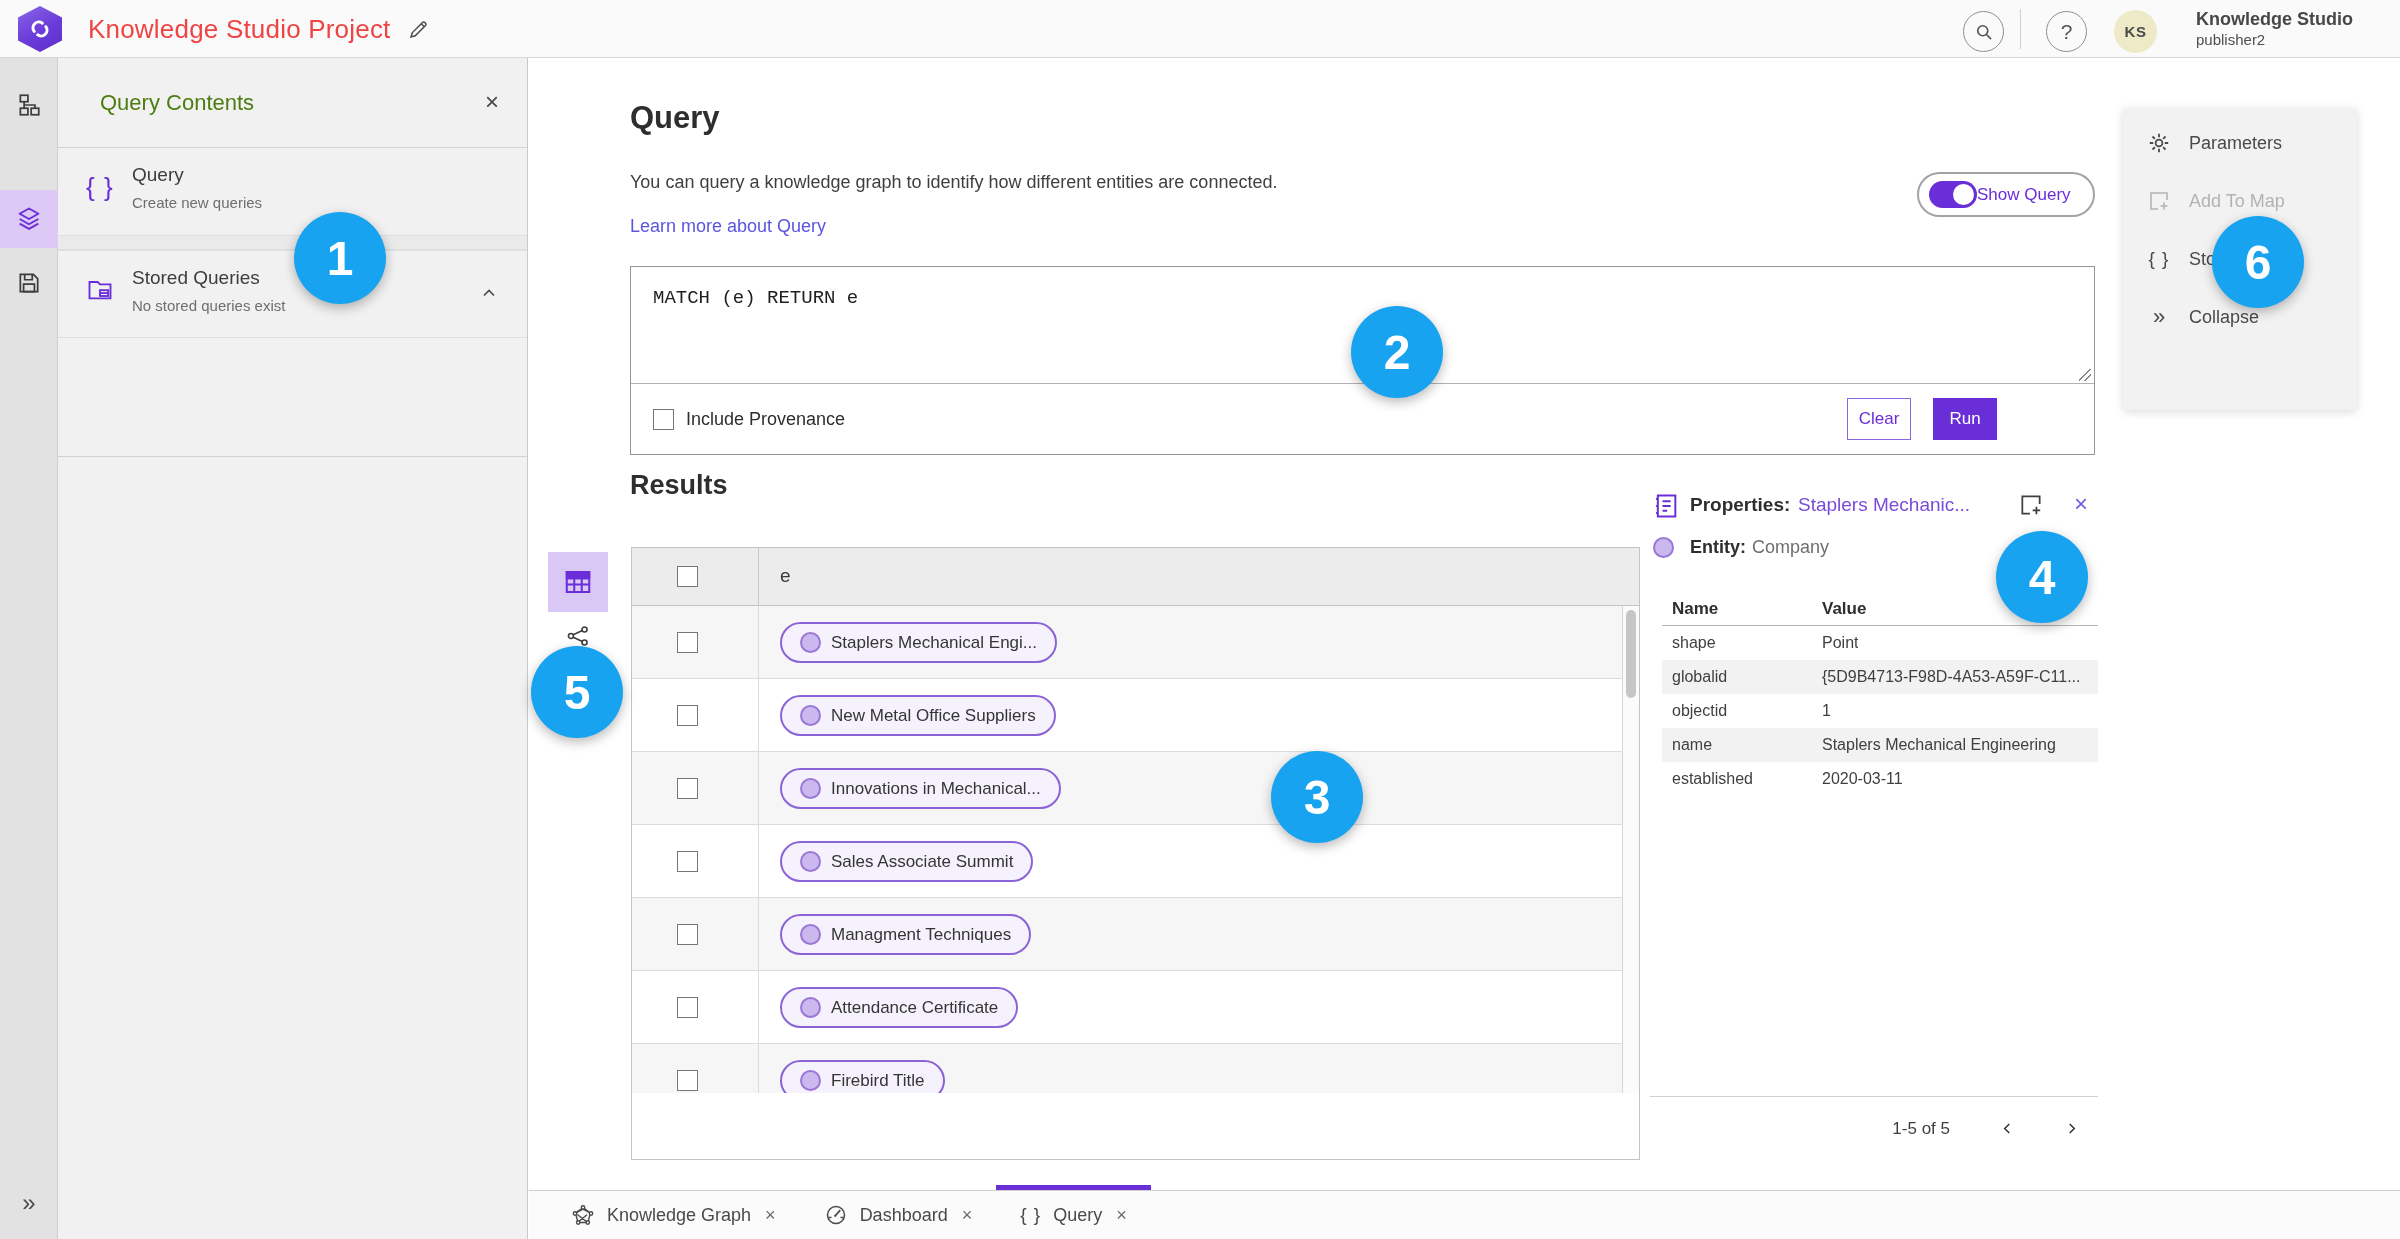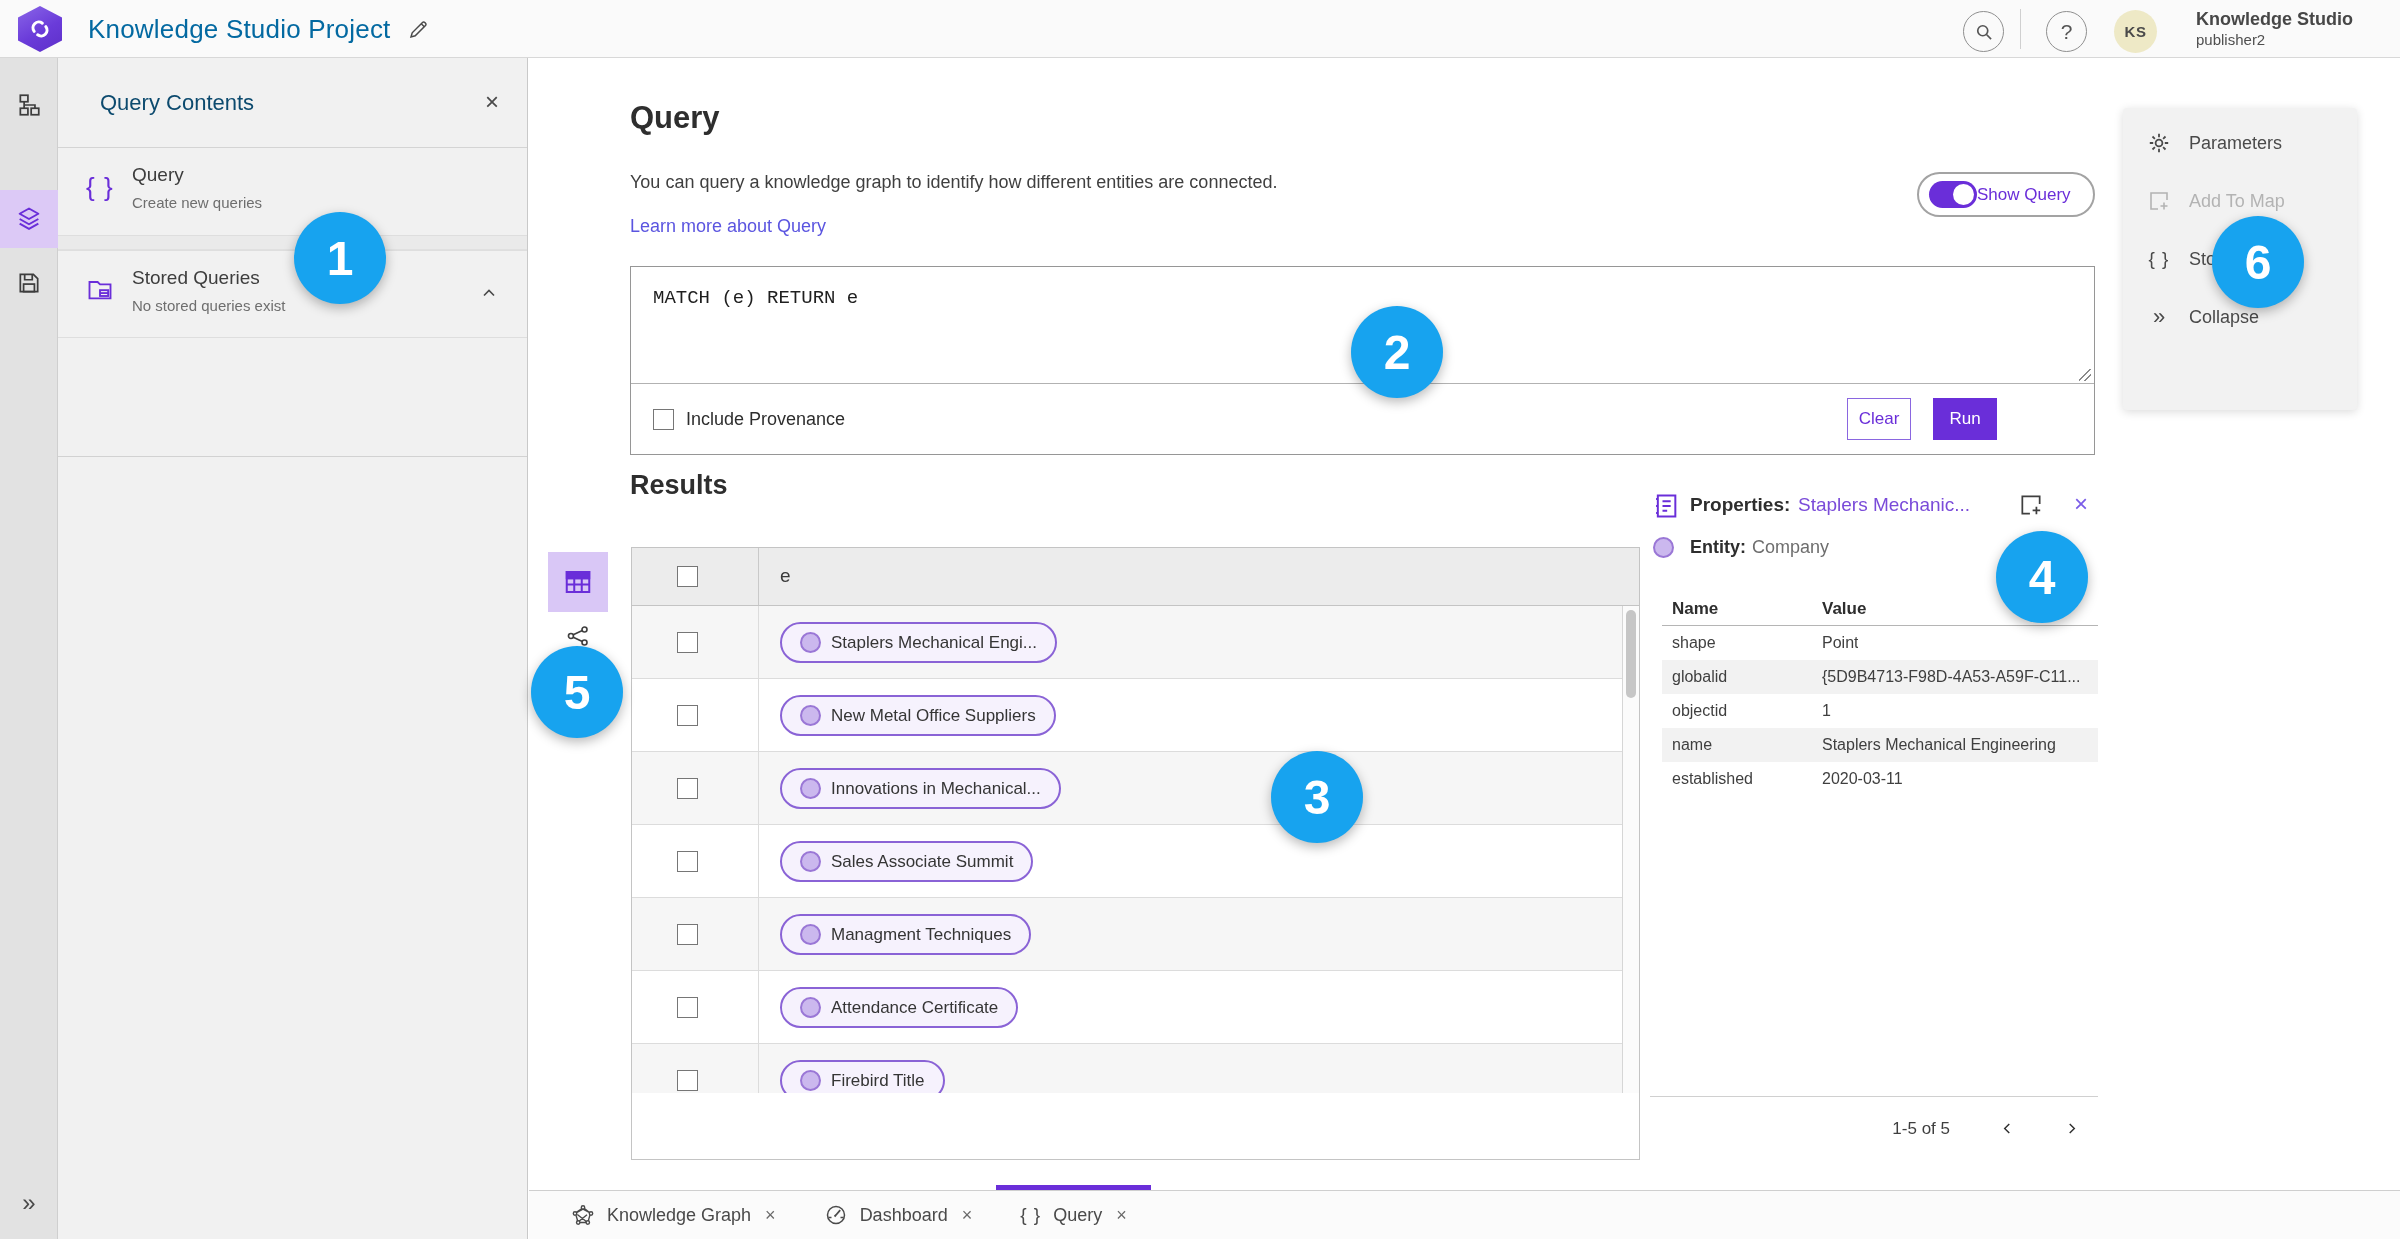--- a/index.html
+++ b/index.html
@@ -4,39 +4,39 @@
 <style>
   * { margin:0; padding:0; box-sizing:border-box; }
   html,body { background:#fff; }
   body { font-family:"Liberation Sans", sans-serif; color:#3a3a3a; }
   #app { position:relative; width:2400px; height:1239px; background:#ffffff; overflow:hidden; }
 
   
   .app-header { position:absolute; left:0; top:0; width:2400px; height:58px; background:#fafafa; border-bottom:1px solid #d8d8d8; }
   .logo { position:absolute; left:18px; top:6px; width:44px; height:46px; }
   .logo .hex { width:44px; height:46px; background:linear-gradient(150deg,#8a66e8 0%,#6a3bd9 55%,#5d2fc9 100%); clip-path:polygon(50% 0,100% 25%,100% 75%,50% 100%,0 75%,0 25%); display:flex; align-items:center; justify-content:center; }
-  .app-title { position:absolute; left:88px; top:14px; font-size:26px; font-weight:500; color:#0369a1; letter-spacing:.2px; }
+  .app-title { position:absolute; left:88px; top:14px; font-size:26px; font-weight:500; color:#ef4444; letter-spacing:.2px; }
   .pencil-btn { position:absolute; left:402px; top:14px; width:32px; height:32px; display:flex; align-items:center; justify-content:center; color:#4a4a4a; }
   .hdr-circle { position:absolute; top:11px; width:41px; height:41px; border:1px solid #8f8f8f; border-radius:50%; display:flex; align-items:center; justify-content:center; color:#555; background:#fafafa; }
   .hdr-sep { position:absolute; left:2020px; top:9px; width:1px; height:40px; background:#d0d0d0; }
   .avatar { position:absolute; left:2114px; top:10px; width:43px; height:43px; border-radius:50%; background:#eee9c6; display:flex; align-items:center; justify-content:center; font-size:15px; font-weight:700; color:#4a4a4a; letter-spacing:.5px; }
   .user-block { position:absolute; left:2196px; top:8px; line-height:1.25; }
   .user-block .uname { font-size:18px; font-weight:700; color:#474747; }
   .user-block .usub { font-size:15px; color:#4f4f4f; }
 
   
   .rail { position:absolute; left:0; top:58px; width:58px; height:1181px; background:#e2e2e2; border-right:1px solid #cfcfcf; }
   .rail-item { position:absolute; left:0; width:58px; height:58px; display:flex; align-items:center; justify-content:center; color:#3d3d3d; cursor:pointer; }
   .rail-item.sel { background:#dcc9f6; color:#6a2ed9; }
   .rail-expand { position:absolute; left:0; bottom:22px; width:58px; text-align:center; font-size:24px; color:#4a4a4a; cursor:pointer; }
 
   
   .panel { position:absolute; left:58px; top:58px; width:470px; height:1181px; background:#f1f1f1; border-right:1px solid #c9c9c9; }
   .panel-hd { position:relative; height:90px; border-bottom:1px solid #d4d4d4; }
-  .panel-hd .t { position:absolute; left:42px; top:32px; font-size:22px; font-weight:500; color:#0c4a6e; }
+  .panel-hd .t { position:absolute; left:42px; top:32px; font-size:22px; font-weight:500; color:#4d7c0f; }
   .panel-close { position:absolute; right:28px; top:30px; font-size:24px; color:#4a4a4a; cursor:pointer; }
   .pitem { position:relative; height:88px; border-bottom:1px solid #dedede; }
   .pitem .picon { position:absolute; left:28px; top:24px; color:#6a2ed9; }
   .pitem .pt { position:absolute; left:74px; top:16px; font-size:19px; color:#3d3d3d; }
   .pitem .ps { position:absolute; left:74px; top:46px; font-size:15px; color:#6e6e6e; }
   .pitem .caret { position:absolute; right:28px; top:32px; color:#4a4a4a; }
   .gapstrip { height:14px; background:#eaeaea; border-bottom:1px solid #e0e0e0; }
   .filter-box { position:absolute; left:22px; top:336px; width:426px; height:42px; background:#fdfdfd; border:1px solid #9a9a9a; display:flex; align-items:center; padding:0 12px; gap:10px; }
   .filter-box input { border:none; outline:none; background:transparent; font-size:17px; color:#444; width:100%; font-family:"Liberation Sans",sans-serif; }
   .filter-box input::placeholder { color:#8f8f8f; }

